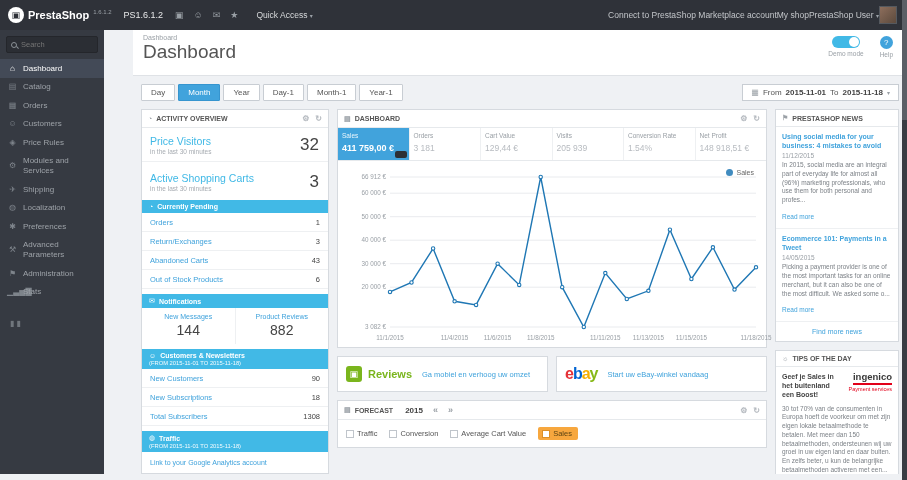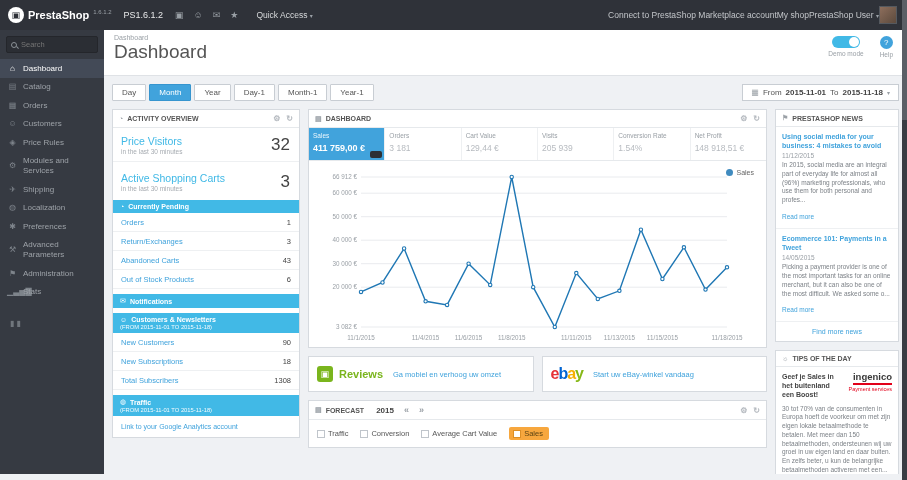--- a/index.html
+++ b/index.html
@@ -12,21 +12,21 @@
 .brand-ver{font-size:6px;color:#9aa0a6;margin-top:2px;}
 .shop-ver{color:#e8e9ea;font-size:9px;margin:0 12px 0 4px;}
 .top-ico{font-size:9px;color:#9aa0a6;margin-right:10px;cursor:pointer;}
 .quick-access{margin-left:8px;font-size:8.5px;color:#d7d9db;cursor:pointer;}
 .caret{font-size:6px;color:#9aa0a6;}
 .top-right{margin-left:auto;display:flex;align-items:center;padding-right:10px;font-size:8.5px;}
 .top-link{color:#c3c6ca;cursor:pointer;white-space:nowrap;}
 .top-user{color:#c3c6ca;cursor:pointer;white-space:nowrap;}
 .avatar{width:18px;height:18px;background:linear-gradient(135deg,#8d6e5c,#5c4a3d);border:1px solid #55595f;}
 
-.layout{display:flex;height:444px;}
+.layout{display:flex;height:444px;gap:29px;}
 .sidebar{width:104px;background:#363a42;flex-shrink:0;}
 .search-wrap{padding:6px;}
 .search-box{display:flex;align-items:center;background:#2b2e34;border:1px solid #24262b;height:17px;border-radius:2px;padding:0 4px;gap:4px;}
 .mag{width:6px;height:6px;border:1px solid #8a9096;border-radius:50%;position:relative;flex-shrink:0;}
 .mag::after{content:"";position:absolute;width:3px;height:1px;background:#8a9096;transform:rotate(45deg);right:-3px;bottom:-1px;}
 .search-box input{background:transparent;border:none;outline:none;color:#aab0b6;font-size:7.5px;width:100%;}
 .nav-item{display:flex;align-items:center;gap:5px;padding:4.5px 7px;color:#9da2a8;font-size:8px;cursor:pointer;line-height:1.2;}
 .nav-icon{width:11px;text-align:center;font-size:8px;color:#7e848b;flex-shrink:0;}
 .nav-item.active{background:#434a57;color:#fff;}
 .nav-item.active .nav-icon{color:#fff;}
@@ -289,20 +289,30 @@
                 <span class="alabel">Abandoned Carts</span>
                 <span class="avalue">43</span>
               </div>
             <div class="arow">
                 <span class="alabel">Out of Stock Products</span>
                 <span class="avalue">6</span>
               </div>
             <div class="band">
               <span class="band-ico">✉</span>
               <span>Notifications</span>
+            </div>
+            <div class="notif-cols">
+              <div class="notif-col">
+                <div class="notif-label">New Messages</div>
+                <div class="notif-value">144</div>
+              </div>
+              <div class="notif-col">
+                <div class="notif-label">Product Reviews</div>
+                <div class="notif-value">882</div>
+              </div>
             </div>
             <div class="band two">
               <div class="band-line">
                 <span class="band-ico">☺</span>
                 <span>Customers &amp; Newsletters</span>
               </div>
               <div class="band-sub">(FROM 2015-11-01 TO 2015-11-18)</div>
             </div>
             <div class="arow">
                 <span class="alabel">New Customers</span>

